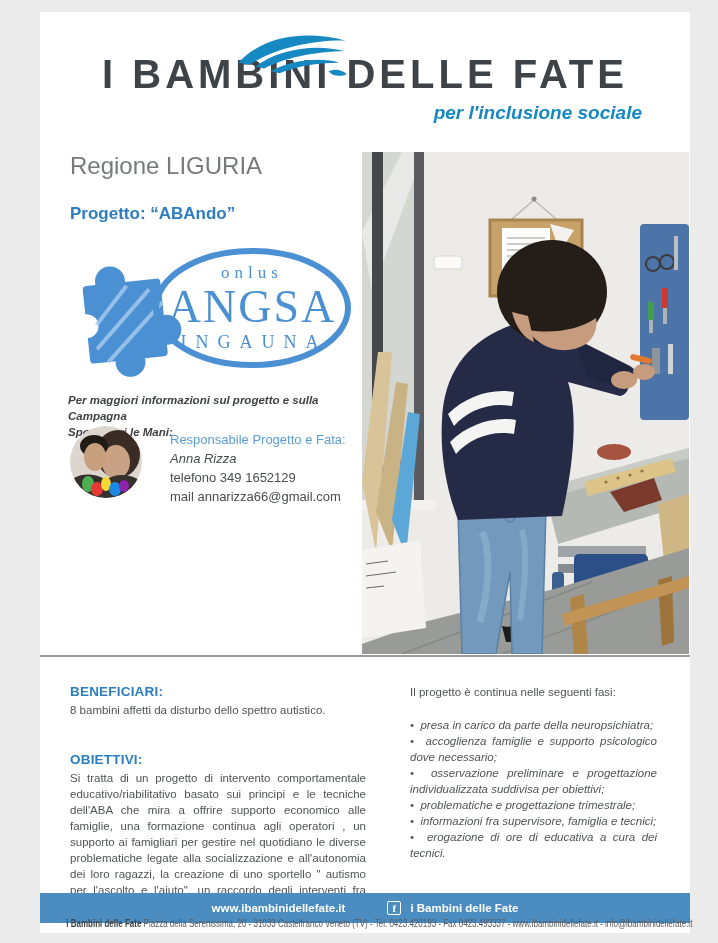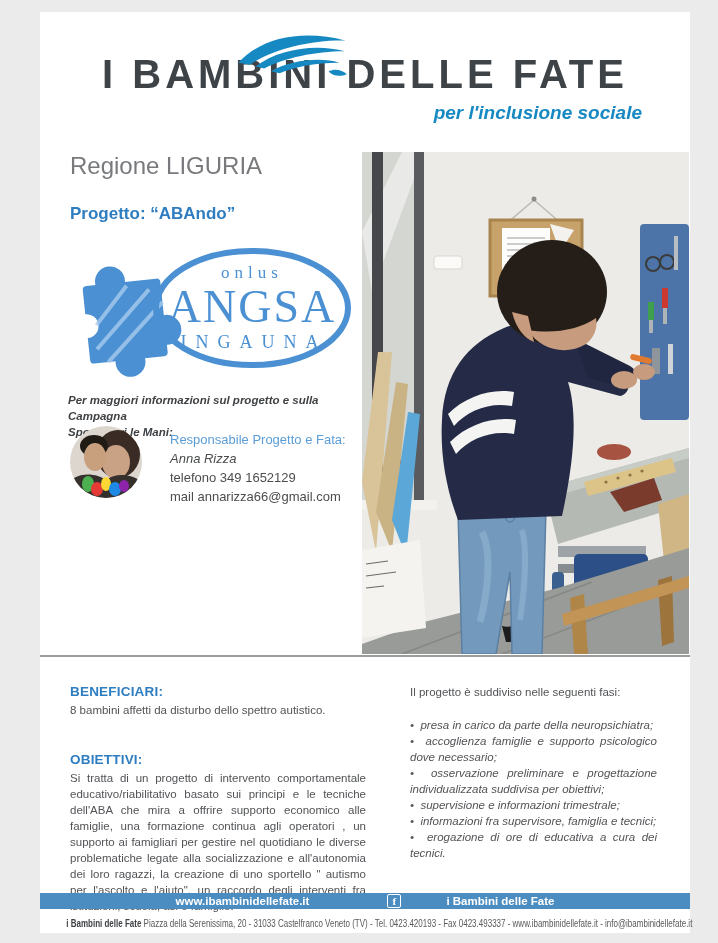--- a/index.html
+++ b/index.html
@@ -66,23 +66,23 @@
     letter-spacing: 0.2px; margin-bottom: 3px;
   }
   .col-body { font-size: 11.5px; color: #515356; line-height: 16px; }
   .justified { text-align: justify; }
   .obiettivi-block { margin-top: 34px; }
   .fasi-list { list-style: none; margin-top: 17px; }
   .fasi-list li { font-size: 11.5px; color: #515356; line-height: 16px; text-align: justify; font-style: italic; }
   .fasi-list li::before { content: "•\00a0\00a0"; color: #515356; }
   
   .footer-bar {
-    position: absolute; left: 0; top: 881px; width: 650px; height: 16px;
+    position: absolute; left: 0; top: 881px; width: 650px; height: 30px;
     background: #4c8dc1;
-    display: flex; align-items: center; justify-content: center; gap: 36px;
+    display: flex; align-items: center; justify-content: center;
   }
   .footer-site { font-size: 11.5px; font-weight: bold; color: #ffffff; }
   .fb-badge {
     margin-left: 42px; margin-right: 9px;
     width: 14px; height: 14px;
     border: 1.5px solid #ffffff; border-radius: 2px;
     display: flex; align-items: center; justify-content: center;
     font-family: "Liberation Serif", serif;
     font-size: 11px; font-weight: bold; color: #ffffff;
   }
@@ -276,26 +276,26 @@
       <div>
         <div class="col-heading">BENEFICIARI:</div>
         <div class="col-body">8 bambini affetti da disturbo dello spettro autistico.</div>
       </div>
       <div class="obiettivi-block">
         <div class="col-heading">OBIETTIVI:</div>
         <div class="col-body justified">Si tratta di un progetto di intervento comportamentale educativo/riabilitativo basato sui principi e le tecniche dell'ABA  che mira a offrire supporto economico alle famiglie, una formazione continua agli operatori , un supporto ai famigliari per gestire nel quotidiano le diverse problematiche legate alla socializzazione e all'autonomia dei loro ragazzi, la creazione di uno sportello  " autismo per l'ascolto e l'aiuto", un raccordo degli interventi fra istituzioni, scuola, asl e famiglie.</div>
       </div>
     </div>
     <div class="col-right">
-      <div class="col-body">Il progetto è suddiviso nelle seguenti fasi:</div>
+      <div class="col-body">Il progetto è continua nelle seguenti fasi:</div>
       <ul class="fasi-list">
         <li>presa in carico da parte della neuropsichiatra;</li>
         <li>accoglienza famiglie e supporto psicologico dove necessario;</li>
         <li>osservazione preliminare e progettazione individualizzata suddivisa per obiettivi;</li>
-        <li>supervisione e informazioni trimestrale;</li>
+        <li>problematiche e progettazione trimestrale;</li>
         <li>informazioni fra supervisore, famiglia e tecnici;</li>
         <li>erogazione di ore di educativa a cura dei tecnici.</li>
       </ul>
     </div>
   </div>
 
   <div class="footer-bar">
     <span class="footer-site">www.ibambinidellefate.it</span>
     <span class="fb-badge">f</span>
     <span class="footer-fb">i Bambini delle Fate</span>

